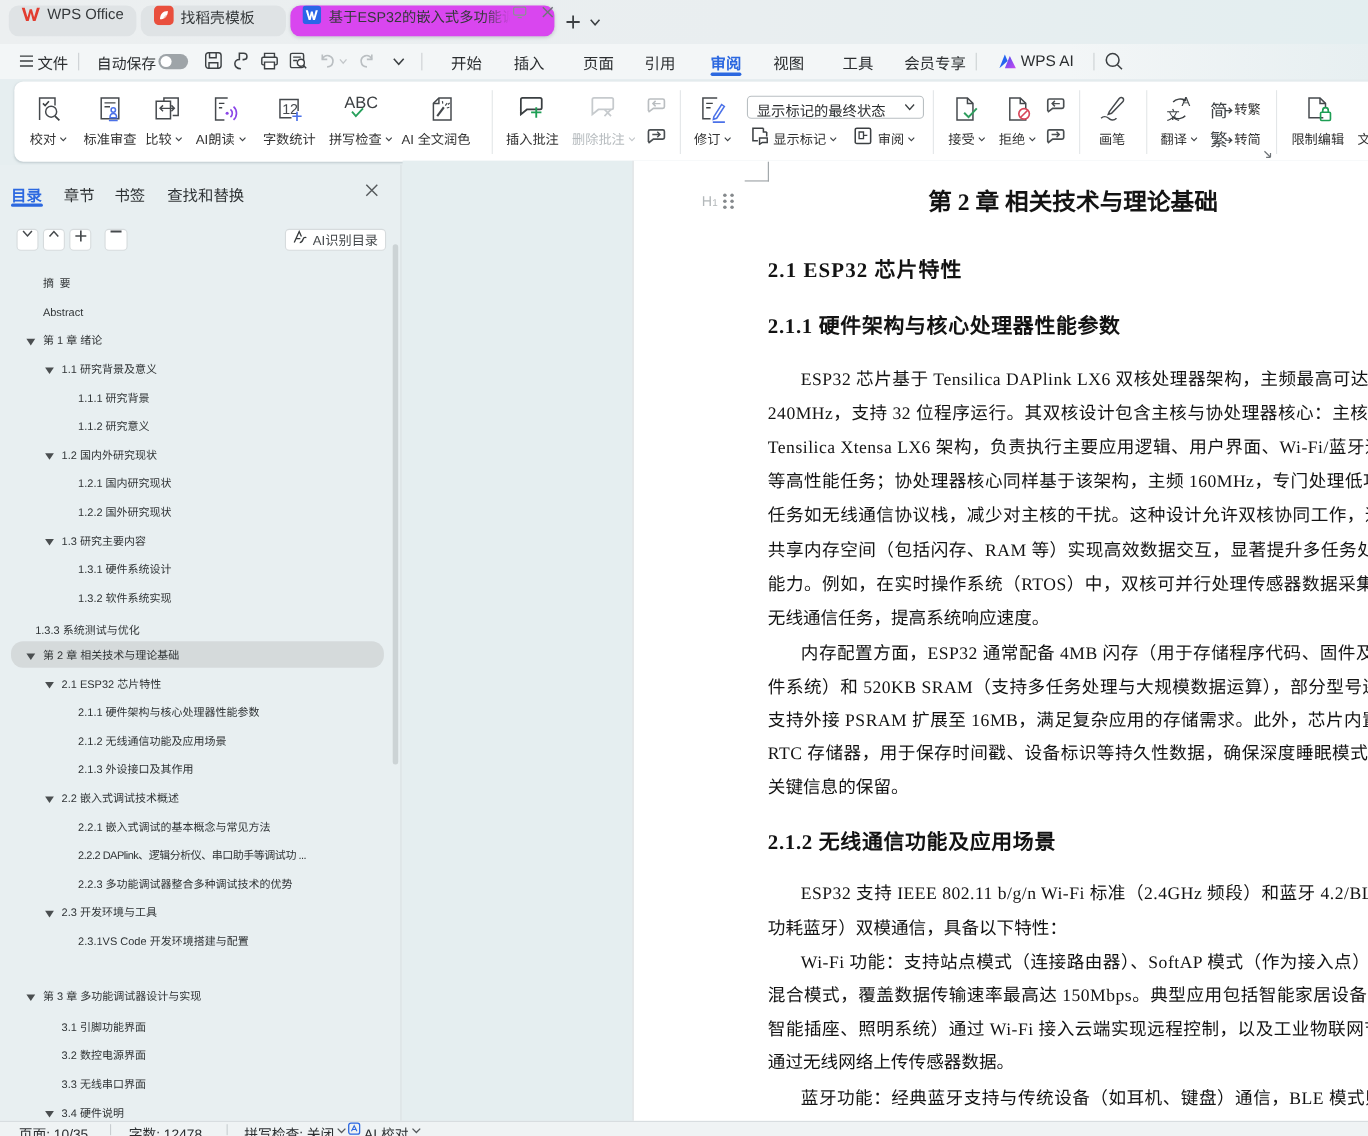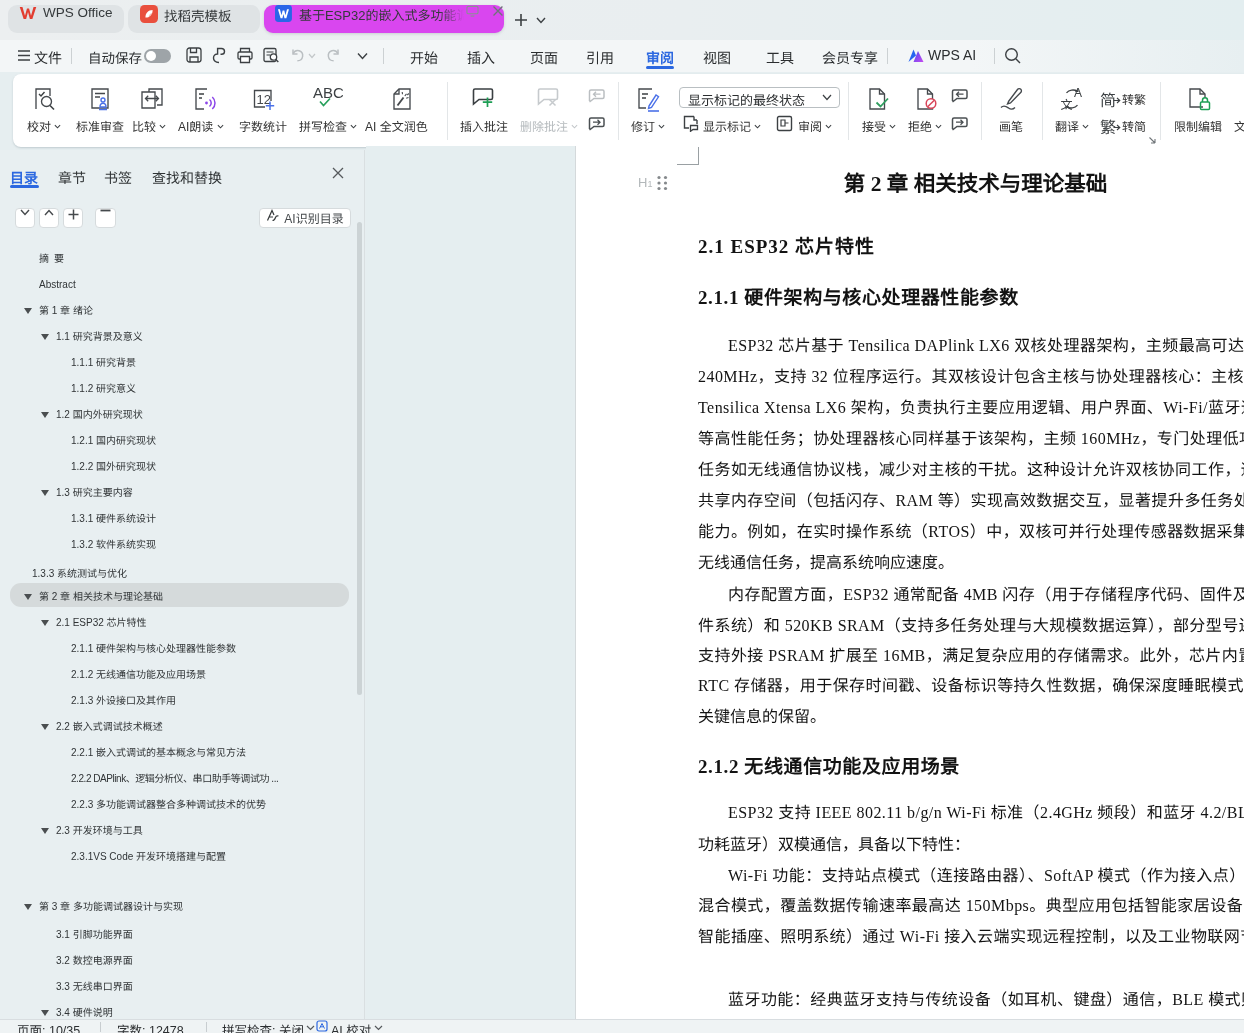--- a/index.html
+++ b/index.html
@@ -70,20 +70,21 @@
  <div class="dline" style="left:122px;top:465px">件系统）和 520KB SRAM（支持多任务处理与大规模数据运算），部分型号还</div>
  <div class="dline" style="left:122px;top:495px">支持外接 PSRAM 扩展至 16MB，满足复杂应用的存储需求。此外，芯片内置</div>
  <div class="dline" style="left:122px;top:525px">RTC 存储器，用于保存时间戳、设备标识等持久性数据，确保深度睡眠模式下</div>
  <div class="dline" style="left:122px;top:556px;letter-spacing:0">关键信息的保留。</div>
  <div class="dline" style="left:122px;top:606px;font-size:19px;letter-spacing:0.6px;font-weight:bold">2.1.2 无线通信功能及应用场景</div>
  <div class="dline" style="left:152px;top:652px">ESP32 支持 IEEE 802.11 b/g/n Wi-Fi 标准（2.4GHz 频段）和蓝牙 4.2/BLE（低</div>
  <div class="dline" style="left:122px;top:684px;letter-spacing:0">功耗蓝牙）双模通信，具备以下特性：</div>
  <div class="dline" style="left:152px;top:715px">Wi-Fi 功能：支持站点模式（连接路由器）、SoftAP 模式（作为接入点）及</div>
  <div class="dline" style="left:122px;top:745px">混合模式，覆盖数据传输速率最高达 150Mbps。典型应用包括智能家居设备（如</div>
  <div class="dline" style="left:122px;top:776px">智能插座、照明系统）通过 Wi-Fi 接入云端实现远程控制，以及工业物联网节点</div>
+ <div class="dline" style="left:122px;top:806px;letter-spacing:0">通过无线网络上传传感器数据。</div>
  <div class="dline" style="left:152px;top:839px">蓝牙功能：经典蓝牙支持与传统设备（如耳机、键盘）通信，BLE 模式则</div>
 </div>
   </div>
 <div id="sidebar">
  <div class="stab" style="left:10px;color:#2c68e0;font-weight:bold">目录</div>
  <div class="ab" style="left:10px;top:35px;width:29px;height:3px;background:#2c68e0;border-radius:2px"></div>
  <div class="stab" style="left:58px">章节</div>
  <div class="stab" style="left:104px">书签</div>
  <div class="stab" style="left:152px">查找和替换</div>
  <svg class="ab" style="left:331px;top:16px" width="14" height="14" viewBox="0 0 14 14">

